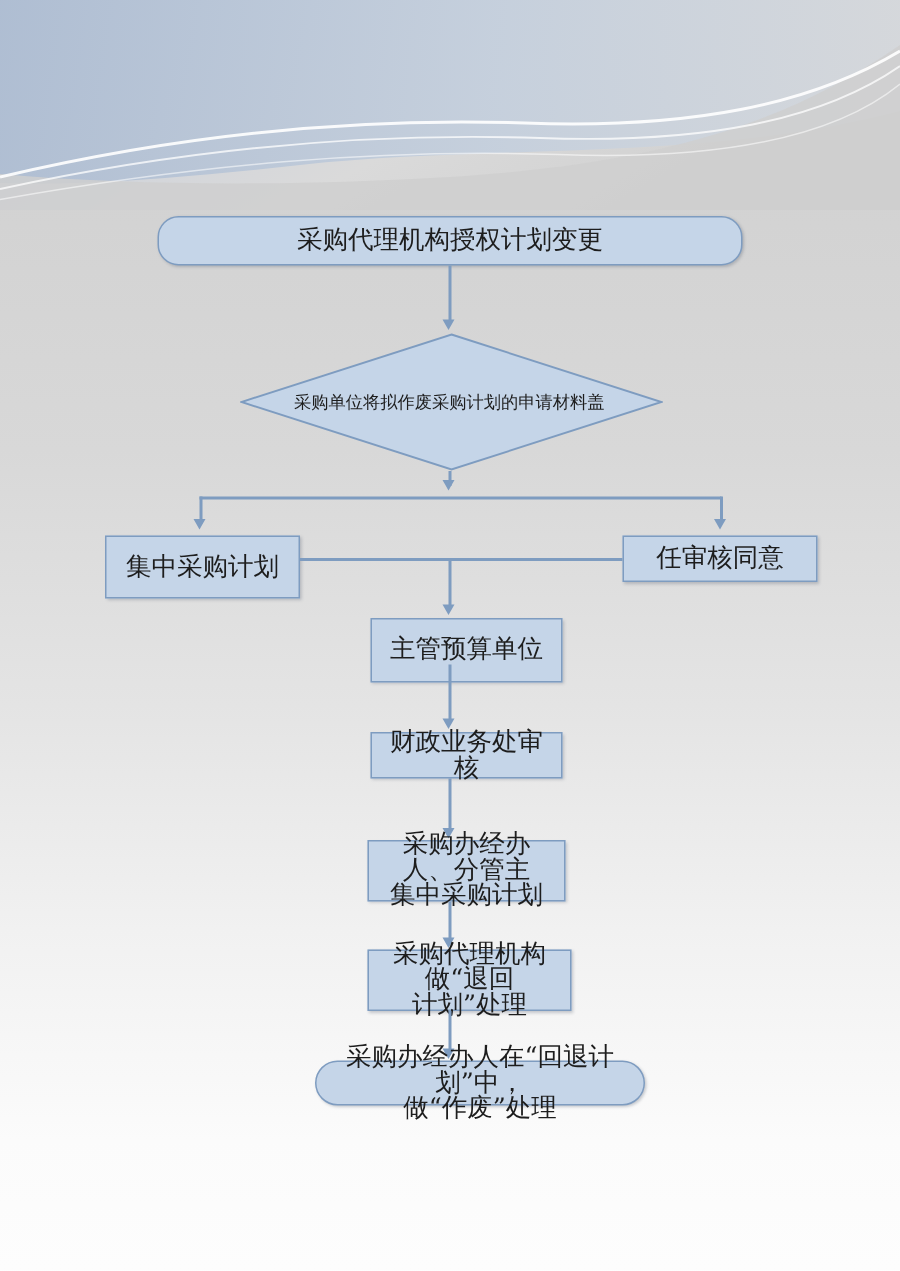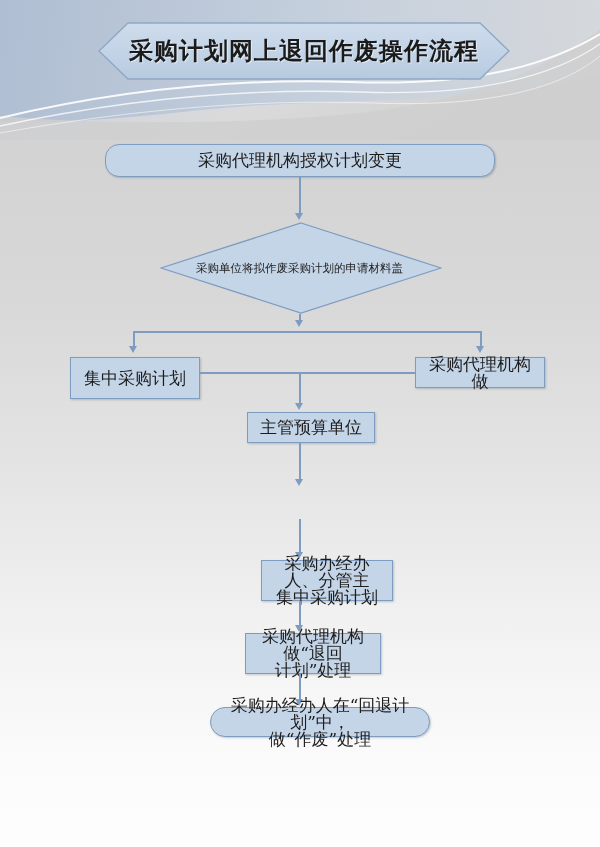--- a/index.html
+++ b/index.html
@@ -148,33 +148,20 @@
       </defs>
       <rect x="0" y="0" width="600" height="140" fill="url(#hdrGrad)"></rect>
       <path d="M0,0 L600,0 L600,74 C470,108 330,96 200,110 C120,119 50,124 0,122 Z" fill="url(#swGrad)" opacity="0.92"></path>
       <path d="M600,30 C520,86 430,110 300,118 C200,124 90,124 0,116 L0,140 L600,140 Z" fill="#cfcfcf" opacity="0.85"></path>
       <path d="M0,118 C110,92 230,78 350,82 C460,86 540,70 600,34" fill="none" stroke="#ffffff" stroke-width="2" opacity="0.9"></path>
       <path d="M0,126 C120,100 240,88 360,92 C470,96 548,80 600,44" fill="none" stroke="#ffffff" stroke-width="1.3" opacity="0.75"></path>
       <path d="M0,133 C130,110 250,99 372,103 C480,107 556,92 600,56" fill="none" stroke="#ffffff" stroke-width="1" opacity="0.55"></path>
     </svg>
   </div>
 
-  <div id="title-banner">
-    <svg width="412" height="58" viewBox="0 0 412 58" xmlns="http://www.w3.org/2000/svg">
-      <defs>
-        <linearGradient id="bannerGrad" x1="0" y1="0" x2="0" y2="1">
-          <stop offset="0%" stop-color="#cfdcec"></stop>
-          <stop offset="50%" stop-color="#c3d4e7"></stop>
-          <stop offset="100%" stop-color="#b7cade"></stop>
-        </linearGradient>
-      </defs>
-      <polygon points="30,1 382,1 411,29 382,57 30,57 1,29" fill="url(#bannerGrad)" stroke="#8fa8c5" stroke-width="1.4"></polygon>
-    </svg>
-    <div class="banner-text">采购计划网上退回作废操作流程</div>
-  </div>
 
   <div class="node rounded" id="node-authorize" style="left:105px; top:144px; width:390px; height:33px;">
     <span class="label">采购代理机构授权计划变更</span>
   </div>
 
   <div class="conn v" style="left:299px; top:177px; height:38px;"></div>
   <div class="arrow-down" style="left:295px; top:213px;"></div>
 
   <div id="node-upload">
     <svg class="diamond-shape" width="282" height="92" viewBox="0 0 282 92" xmlns="http://www.w3.org/2000/svg">
@@ -194,40 +181,43 @@
   <div class="conn v" style="left:133px; top:331px; height:18px;"></div>
   <div class="arrow-down" style="left:129px; top:346px;"></div>
   <div class="conn v" style="left:480px; top:331px; height:18px;"></div>
   <div class="arrow-down" style="left:476px; top:346px;"></div>
 
   <div class="node" id="node-centralized" style="left:70px; top:357px; width:130px; height:42px;">
     <span class="label">集中采购计划</span>
   </div>
 
   <div class="node" id="node-decentralized" style="left:415px; top:357px; width:130px; height:31px;">
-    <span class="label">采购代理机构做</span>
+    <span class="label">任审核同意</span>
   </div>
 
   <div class="conn h" style="left:200px; top:372px; width:215px;"></div>
 
   <div class="conn v" style="left:299px; top:372px; height:33px;"></div>
   <div class="arrow-down" style="left:295px; top:403px;"></div>
 
-  <div class="node" id="node-budget-unit" style="left:247px; top:412px; width:128px; height:31px;text-align:right;">
+  <div class="node" id="node-budget-unit" style="left:247px; top:412px; width:128px; height:43px;text-align:right;">
     <span class="label">主管预算单位</span>
   </div>
 
   <div class="conn v" style="left:299px; top:443px; height:38px;"></div>
   <div class="arrow-down" style="left:295px; top:479px;"></div>
 
+  <div class="node" id="node-finance-review" style="left:247px; top:488px; width:128px; height:31px;">
+    <span class="label">财政业务处审核</span>
+  </div>
 
   <div class="conn v" style="left:299px; top:519px; height:35px;"></div>
   <div class="arrow-down" style="left:295px; top:552px;"></div>
 
-  <div class="node" id="node-office-approval" style="left:261px; top:560px; width:132px; height:41px;">
+  <div class="node" id="node-office-approval" style="left:245px; top:560px; width:132px; height:41px;">
     <span class="label">
       <span>采购办经办人、分管主</span><br>
       <span>集中采购计划</span>
     </span>
   </div>
 
   <div class="conn v" style="left:299px; top:601px; height:26px;"></div>
   <div class="arrow-down" style="left:295px; top:625px;"></div>
 
   <div class="node" id="node-agency-return" style="left:245px; top:633px; width:136px; height:41px;">

